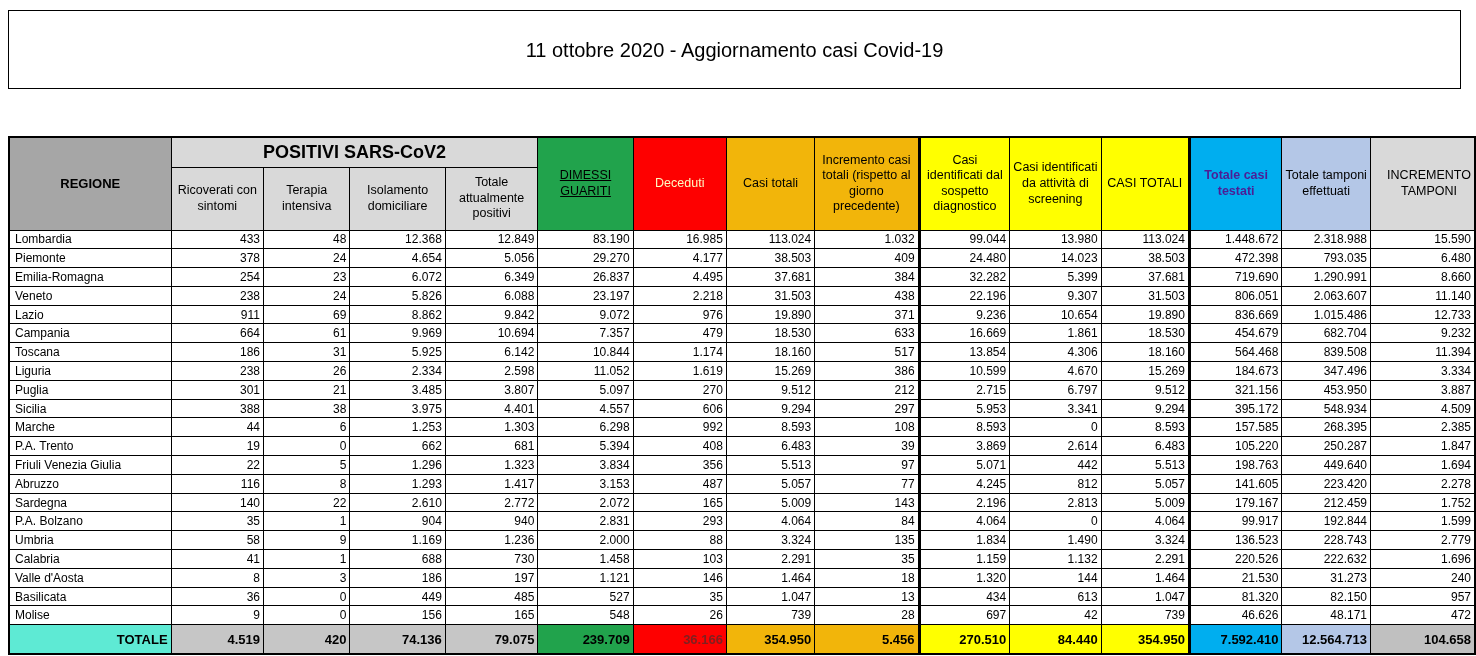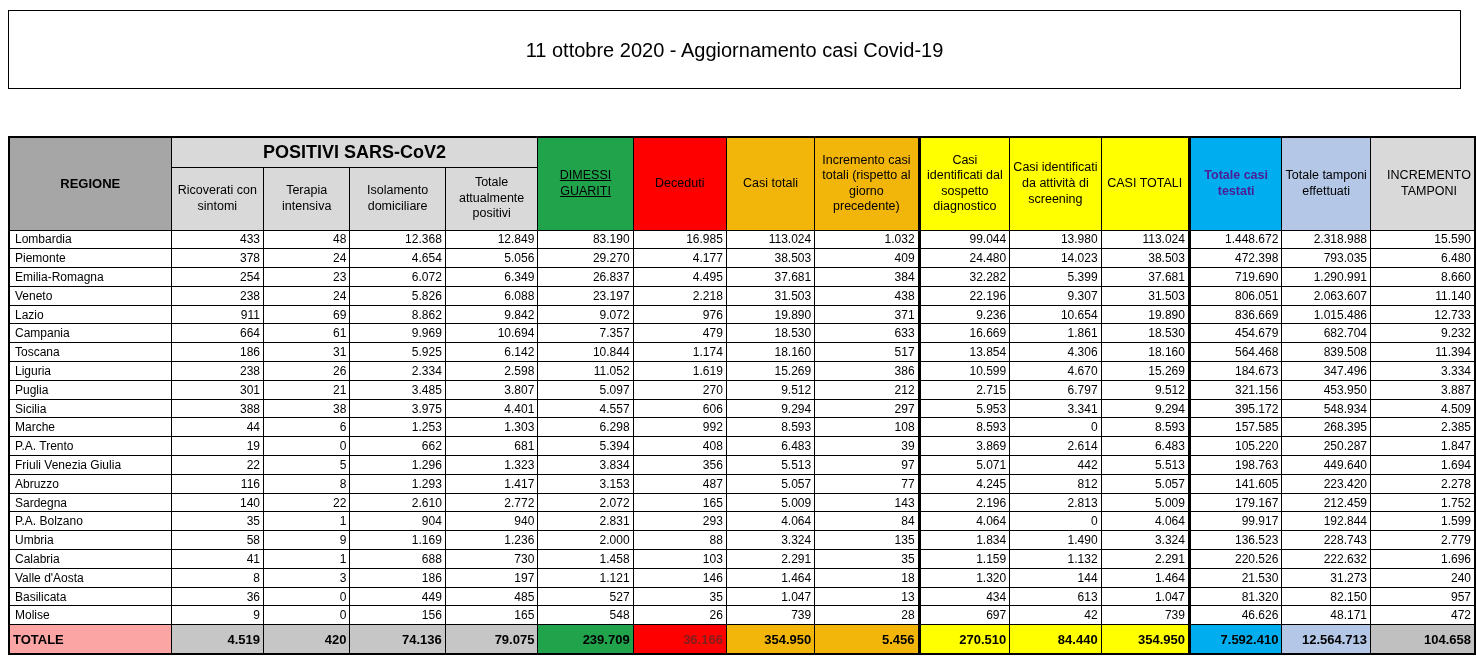--- a/index.html
+++ b/index.html
@@ -22,32 +22,32 @@
   thead th{
     font-weight:normal;font-size:12.5px;text-align:center;
     vertical-align:middle;padding:1px 3px;line-height:1.25;
   }
   tr.row-group{height:30px;}
   tr.row-sub{height:63px;}
   .hdr-region{background:#A6A6A6;font-weight:bold;font-size:13px;margin-top:20px;}
   .hdr-group{background:#D9D9D9;font-weight:bold;font-size:18px;}
   .hdr-sub{background:#D9D9D9;}
   .hdr-green{background:#21A34C;text-decoration:underline;}
-  .hdr-red{background:#FE0000;color:#000000;}
+  .hdr-red{background:#FE0000;color:#fef9c3;}
   .hdr-orange{background:#F2B50A;}
   .hdr-yellow{background:#FFFF00;}
   .hdr-cyan{background:#00AEEF;color:#4c1d95;font-weight:bold;}
   .hdr-lblue{background:#B4C7E7;}
   .hdr-lgray{background:#D9D9D9;padding-left:16px;}
   .thickL{border-left:3px solid #000 !important;}
   tbody td{font-size:12px;padding:0 3px;height:17.8px;background:#fff;line-height:1;}
   td.region{text-align:left;padding-left:5px;}
   td.num{text-align:right;}
   tr.total td{height:28px;font-weight:bold;font-size:13px;}
-  td.total-label{background:#fca5a5;text-align:left;}
+  td.total-label{background:#5eead4;text-align:right;}
   .t-gray{background:#C6C6C6;}
   .t-green{background:#21A34C;}
   .t-red{background:#FE0000;color:#7F2020;}
   .t-orange{background:#F2B50A;}
   .t-yellow{background:#FFFF00;}
   .t-cyan{background:#00AEEF;}
   .t-lblue{background:#B4C7E7;}
   .t-gray2{background:#C0C0C0;}
 </style>
 </head>

